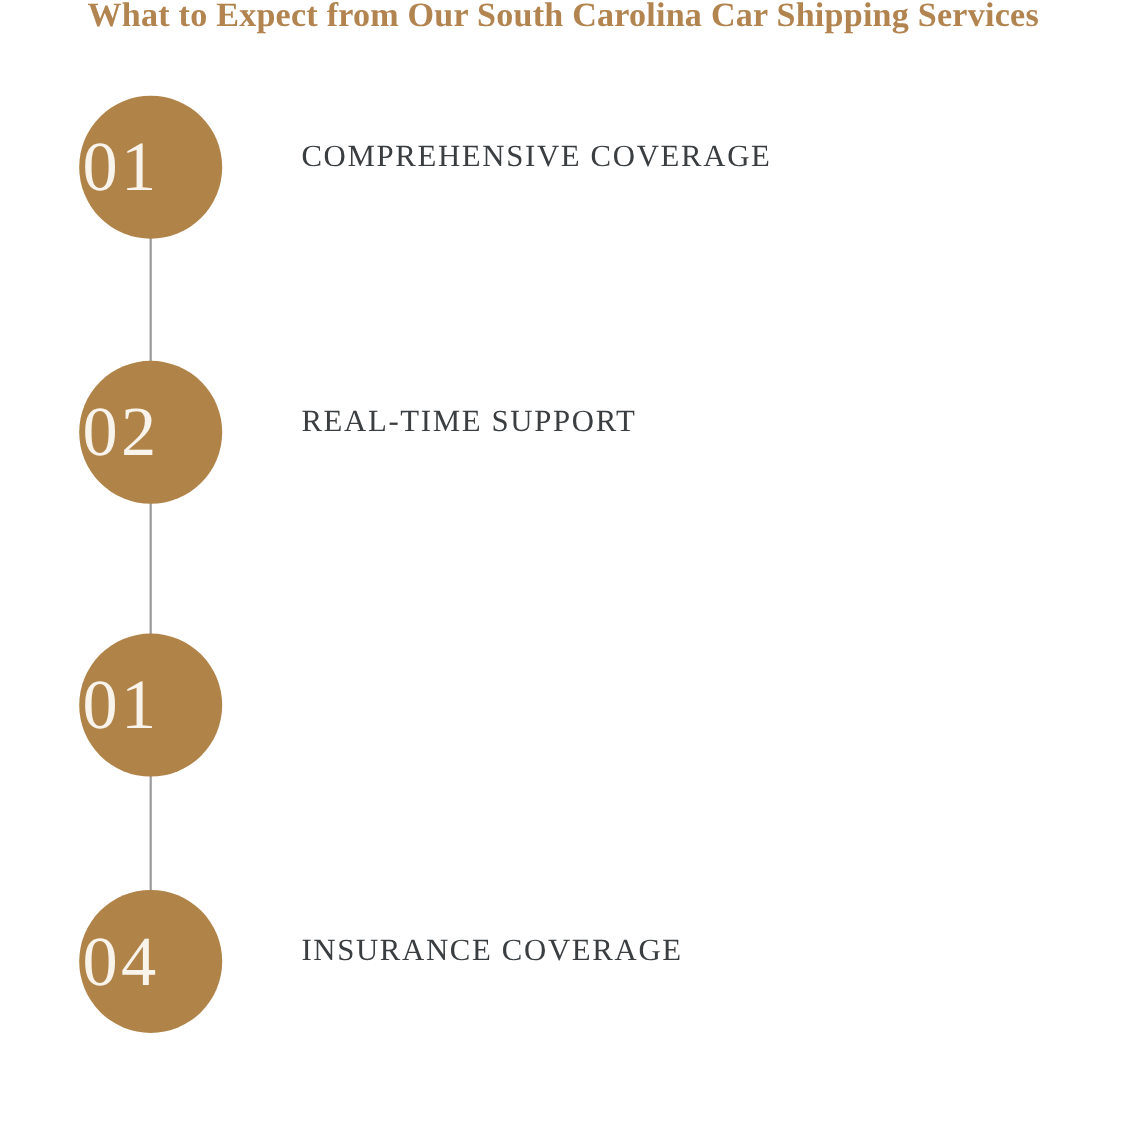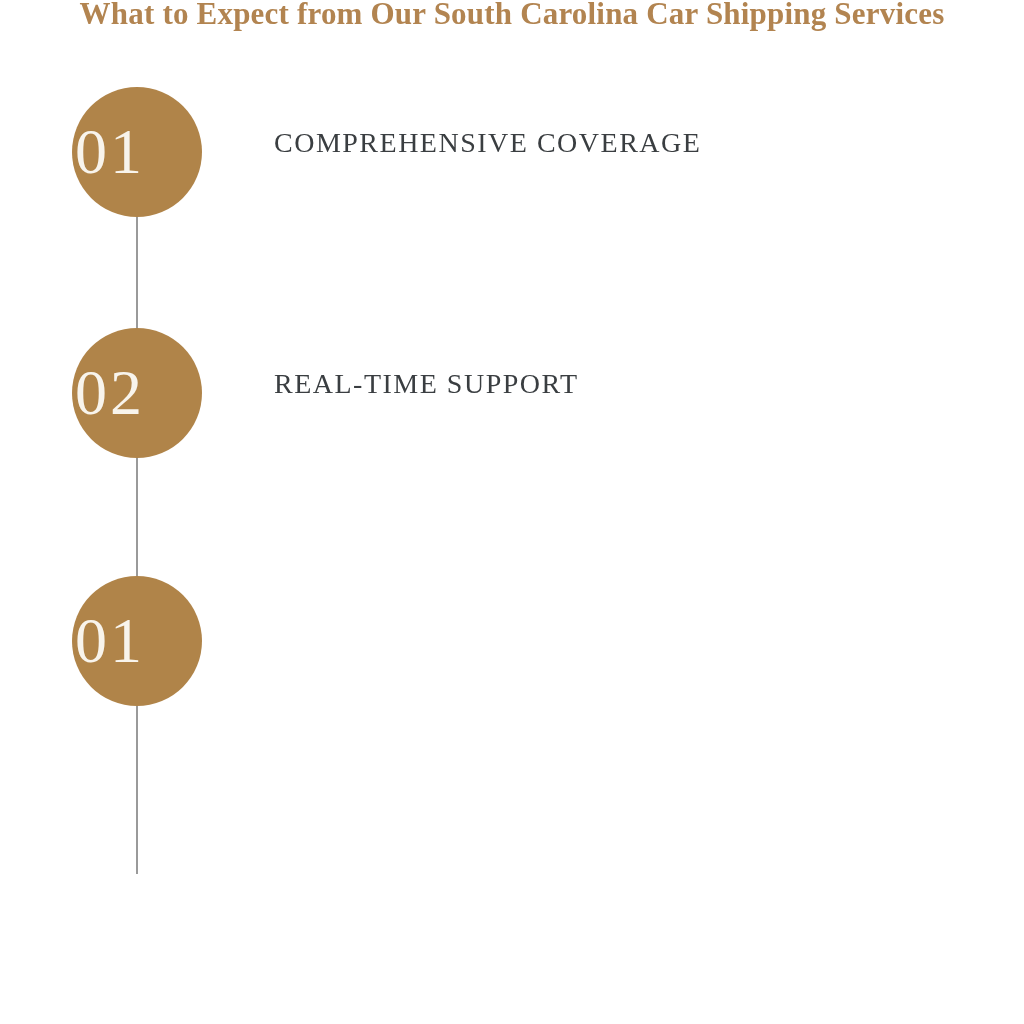--- a/index.html
+++ b/index.html
@@ -109,14 +109,20 @@
       </div>
       <div class="label">REAL-TIME SUPPORT</div>
     </div>
 
     <div class="step step-3">
       <div class="circle">
         <span>01</span>
       </div>
     </div>
 
+    <div class="step step-4">
+      <div class="circle">
+        <span>04</span>
+      </div>
+      <div class="label">INSURANCE COVERAGE</div>
+    </div>
   </div>
 </div>
 
 </body></html>

